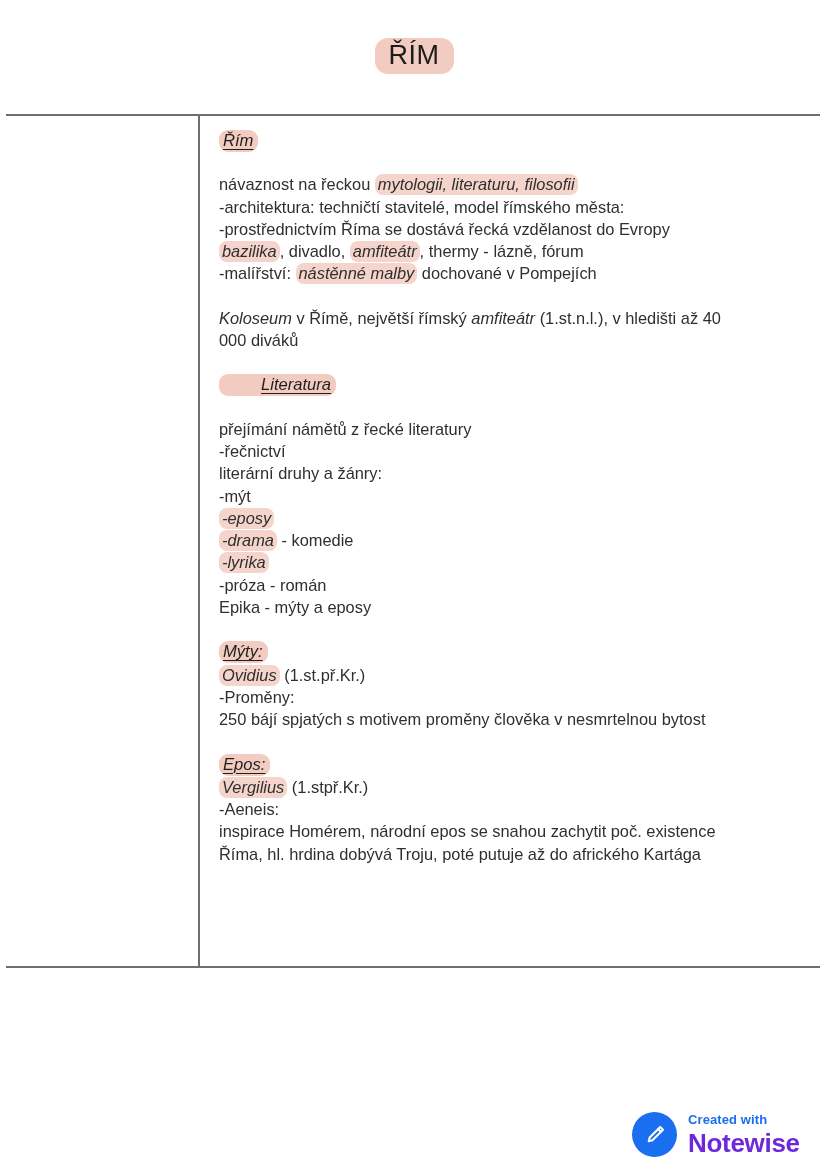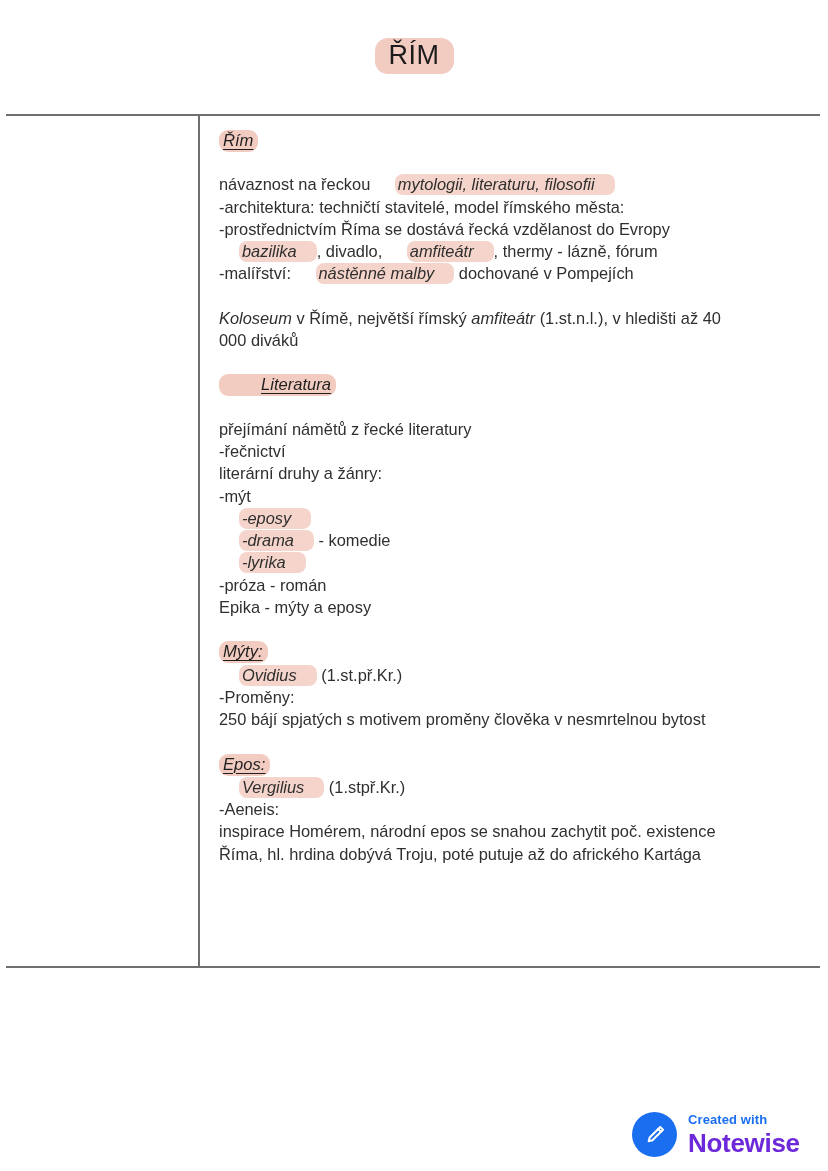--- a/index.html
+++ b/index.html
@@ -86,24 +86,23 @@
     box-decoration-break: clone;
     -webkit-box-decoration-break: clone;
     text-decoration: underline;
     text-underline-offset: 2.5px;
     text-decoration-thickness: 1.2px;
   }
 
   
   .hl-em {
     font-style: italic;
-    padding: 1px 20px 2px 3px;
+    padding: 1px 3px 2px 3px;
     border-radius: 8px;
     box-decoration-break: clone;
-    margin-left: 20px;
     -webkit-box-decoration-break: clone;
   }
   
   .em { font-style: italic; }
 
   
   .notewise {
     position: absolute;
     left: 632px;
     top: 1112px;

